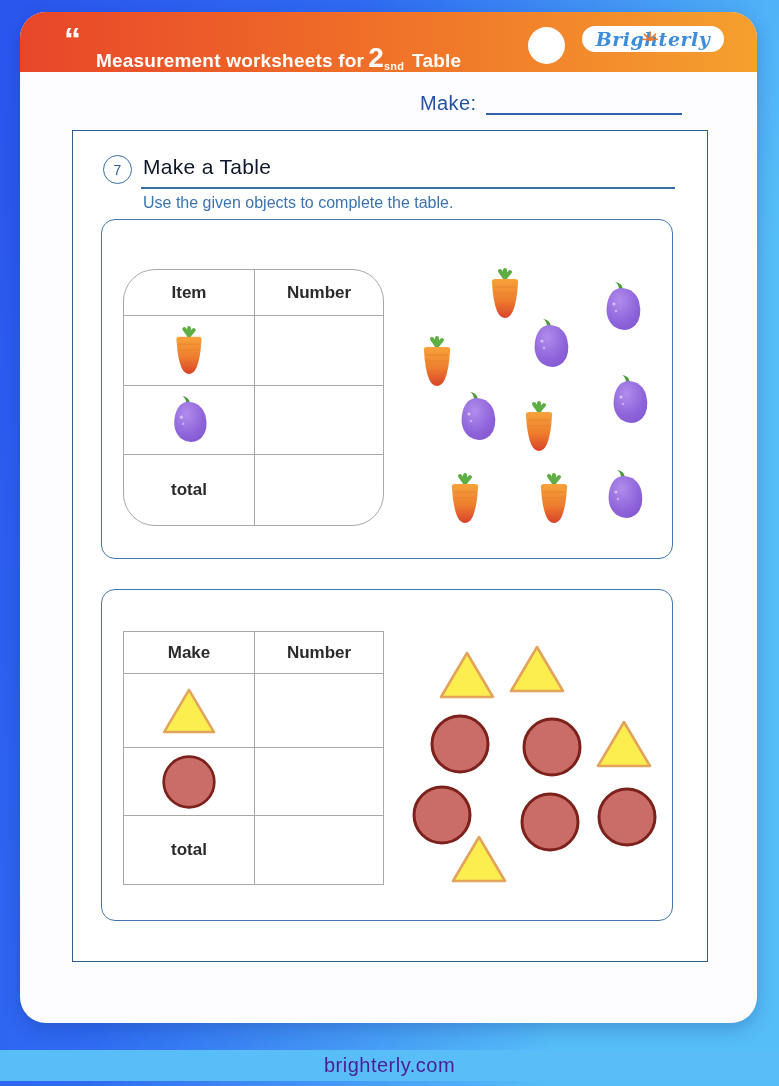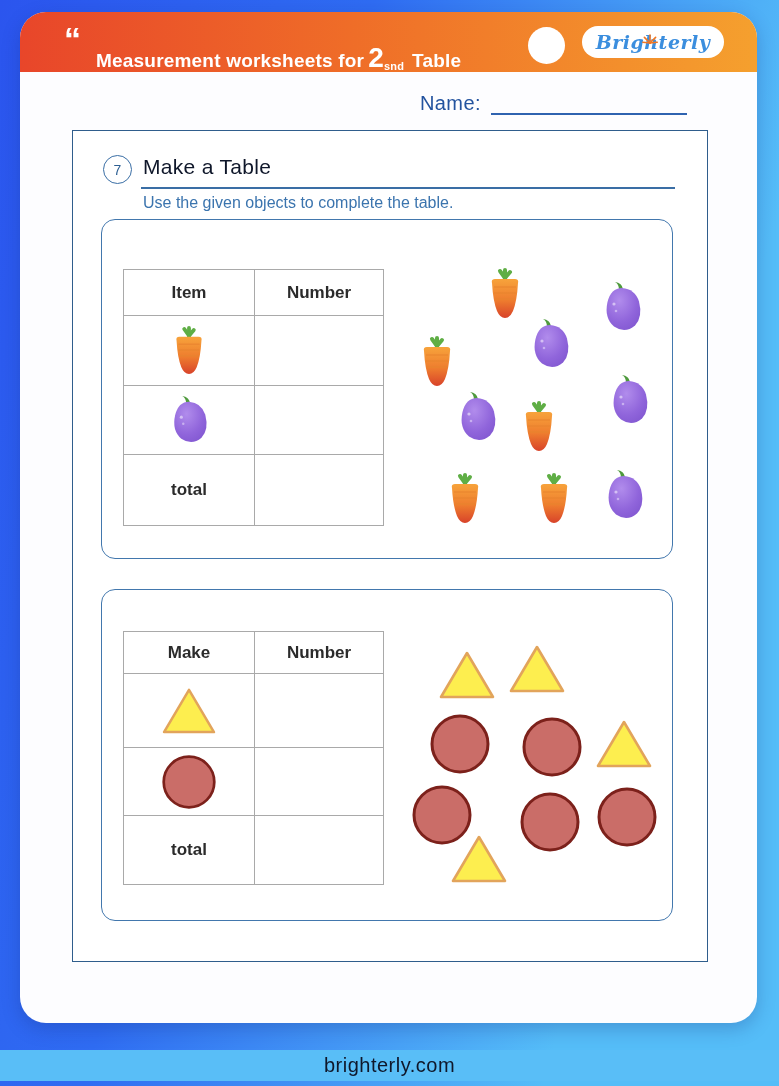--- a/index.html
+++ b/index.html
@@ -18,21 +18,21 @@
     position:absolute; left:0; top:0; width:100%; height:60px;
     background:linear-gradient(90deg,#e8462a 0%,#ef6d28 45%,#f5a02e 100%);
     display:flex; align-items:center;
   }
   .quote-glyph { position:absolute; left:44px; top:8px; color:#fff; font-size:34px; font-weight:bold; letter-spacing:-2px; }
   .header-title { position:absolute; left:76px; top:0; height:60px; display:flex; align-items:flex-end; color:#fff; font-weight:bold; font-size:19px; letter-spacing:.2px; white-space:nowrap; }
   .header-title .t-num { font-size:28px; line-height:1; margin-left:4px; }
   .header-title sup { font-size:11px; font-weight:bold; margin-right:8px; vertical-align:super; }
   .white-circle { position:absolute; left:508px; top:15px; width:37px; height:37px; border-radius:50%; background:#fff; }
   .logo-pill {
-    position:absolute; left:562px; top:14px; width:142px; height:32px;
+    position:absolute; left:562px; top:14px; width:142px; height:26px;
     background:#fff; border-radius:19px; display:flex; align-items:center; justify-content:center;
   }
   .logo-text { font-family:"DejaVu Serif", serif; font-style:italic; font-weight:bold; font-size:19px; color:#3b8ede; letter-spacing:.5px; position:relative; }
   .logo-burst { position:absolute; left:46px; top:2px; width:16px; height:12px; }
   
   .name-row { position:absolute; left:400px; top:80px; display:flex; align-items:flex-end; }
   .name-label { color:#23539f; font-size:20px; letter-spacing:.4px; }
   .name-line { display:inline-block; width:196px; border-bottom:2px solid #2f63b0; height:22px; margin-left:10px; }
   
   .frame {
@@ -49,21 +49,21 @@
   .q-instruction { position:absolute; left:70px; top:63px; font-size:16px; color:#3b74ae; }
   
   .panel {
     position:absolute; left:28px; width:572px;
     border:1.5px solid #4277ad; border-radius:14px; background:#fff;
   }
   .panel-1 { top:88px; height:340px; }
   .panel-2 { top:458px; height:332px; }
   
   .wtable { position:absolute; border:1px solid #a9a9a9; display:grid; grid-template-columns:131px 128px; background:#fff; }
-  .t1 { left:21px; top:49px; grid-template-rows:46px 70px 69px 70px; }
+  .t1 { left:21px; top:49px; grid-template-rows:46px 70px 69px 70px;border-radius:32px; }
   .t2 { left:21px; top:41px; grid-template-rows:42px 74px 68px 68px; }
   .cell {
     display:flex; align-items:center; justify-content:center;
     border-bottom:1px solid #a9a9a9; color:#2b2b2b; font-size:17px; font-weight:600;
   }
   .cell.col0 { border-right:1px solid #a9a9a9; }
   .cell.lastrow { border-bottom:none; }
   .shape-holder { display:inline-block; line-height:0; }
   .shape-holder svg { width:100%; height:100%; }
   [data-shape="carrot"], [data-shape="eggplant"] { width:46px; height:52px; }
@@ -71,21 +71,21 @@
   [data-shape="circle"] { width:56px; height:56px; }
   
   .scatter-layer { position:absolute; left:0; top:0; width:100%; height:100%; }
   .scatter-item { position:absolute; line-height:0; }
   .scatter-item svg { width:100%; height:100%; }
   
   .footer-bar {
     position:absolute; left:0; top:1050px; width:100%; height:31px;
     background:#59bef7; display:flex; align-items:center; justify-content:center;
   }
-  .footer-text { color:#0f172a; font-size:20px; letter-spacing:.5px; }
+  .footer-text { color:#4c1d95; font-size:20px; letter-spacing:.5px; }
 </style>
 </head>
 <body>
 
 <div class="stage">
   <div class="card">
 
     <div class="header-bar">
       <div class="quote-glyph">“</div>
       <div class="header-title">
@@ -104,21 +104,21 @@
               <line x1="10" y1="12" x2="17" y2="5"></line>
               <line x1="10" y1="12" x2="1" y2="11"></line>
               <line x1="10" y1="12" x2="19" y2="11"></line>
             </g>
           </svg>
         </span>
       </div>
     </div>
 
     <div class="name-row">
-      <span class="name-label">Name:</span>
+      <span class="name-label">Make:</span>
       <span class="name-line"></span>
     </div>
 
     <div class="frame">
       <div class="q-circle">7</div>
       <div class="q-title">Make a Table</div>
       <div class="q-underline"></div>
       <div class="q-instruction">Use the given objects to complete the table.</div>
 
       <div class="panel panel-1">

